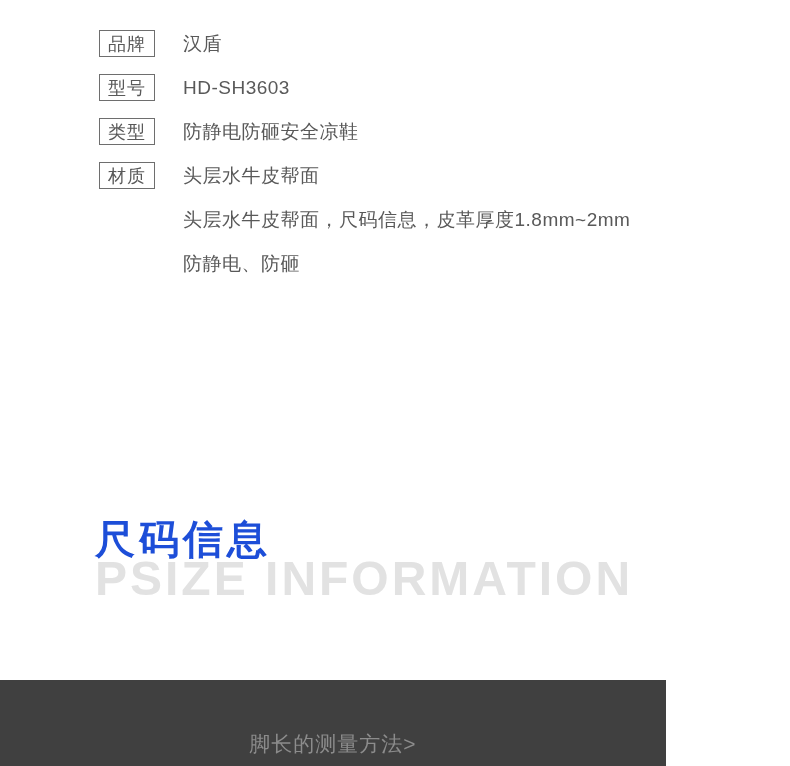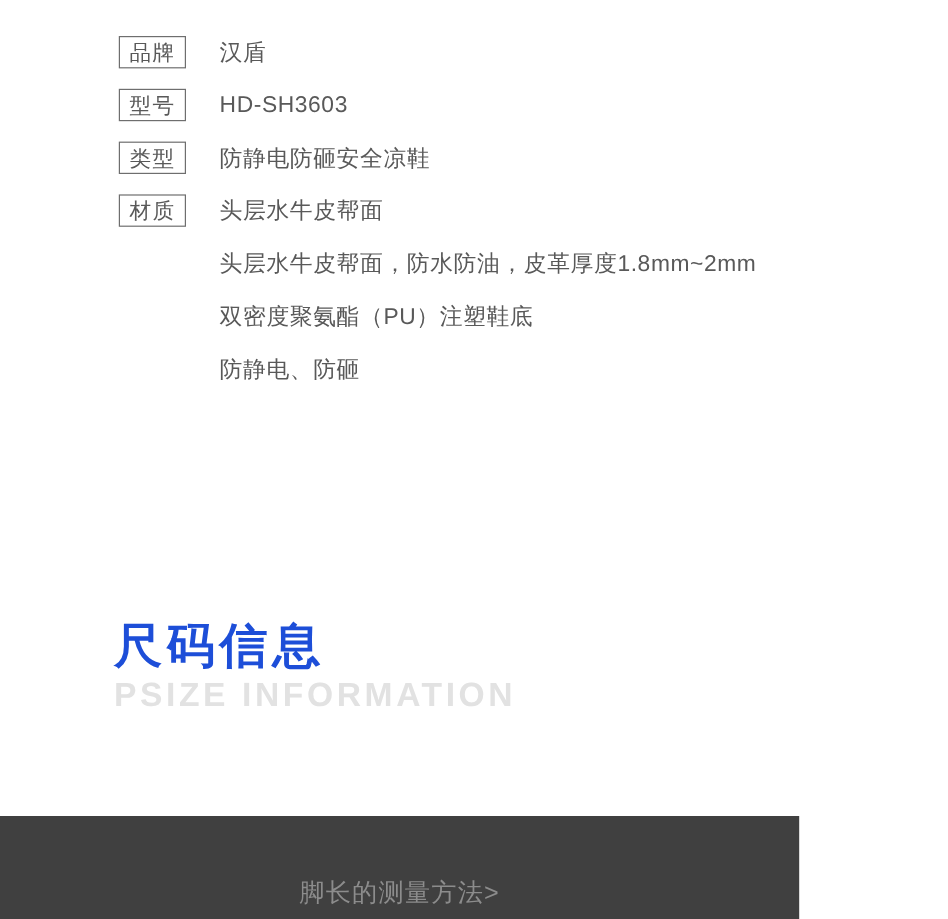--- a/index.html
+++ b/index.html
@@ -53,21 +53,21 @@
     font-size: 40px;
     line-height: 52px;
     font-weight: bold;
     color: #1d4ed8;
     letter-spacing: 4px;
   }
   .size-title-en {
     position: absolute;
     left: 95px;
     top: 544px;
-    font-size: 28px;
+    font-size: 48px;
     line-height: 46px;
     font-weight: bold;
     color: #e2e2e2;
     letter-spacing: 3px;
     white-space: nowrap;
   }
   .footer-band {
     position: absolute;
     left: 0;
     top: 668px;
@@ -108,27 +108,23 @@
       <span class="spec-value">防静电防砸安全凉鞋</span>
     </div>
 
     <div class="spec-row">
       <span class="spec-label">材质</span>
       <span class="spec-value">头层水牛皮帮面</span>
     </div>
 
     <div class="spec-row">
       <span class="spec-label spec-label-empty"></span>
-      <span class="spec-value">头层水牛皮帮面，防水防油，皮革厚度1.8mm~2mm</span>
+      <span class="spec-value">头层水牛皮帮面，尺码信息，皮革厚度1.8mm~2mm</span>
     </div>
 
-    <div class="spec-row">
-      <span class="spec-label spec-label-empty"></span>
-      <span class="spec-value">双密度聚氨酯（PU）注塑鞋底</span>
-    </div>
 
 
     <div class="spec-row">
       <span class="spec-label spec-label-empty"></span>
       <span class="spec-value">防静电、防砸</span>
     </div>
 
   </div>
 
   <div class="size-title-cn">尺码信息</div>

